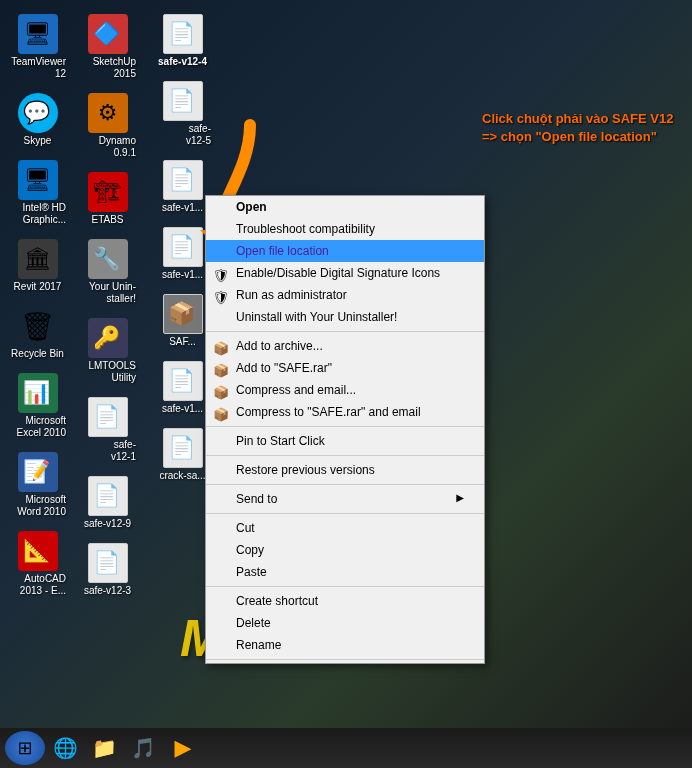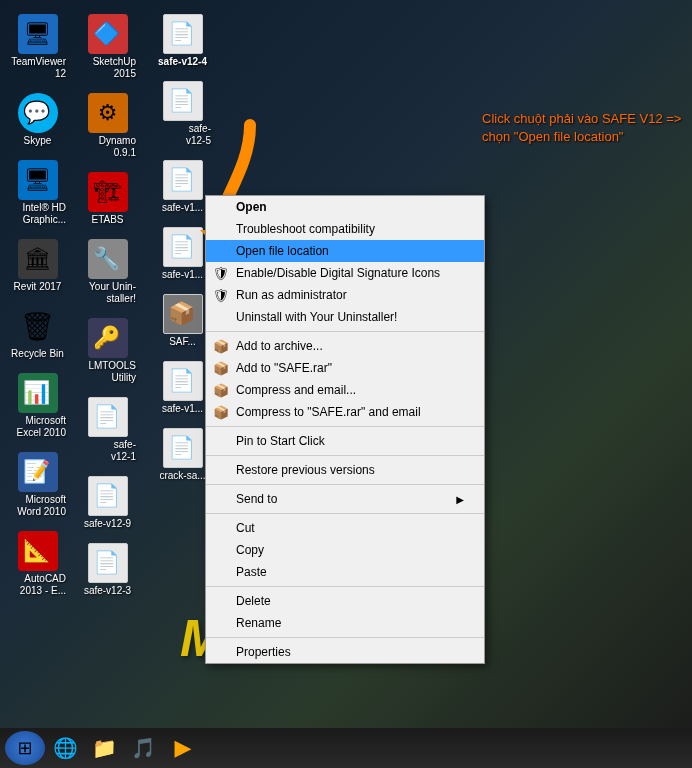--- a/index.html
+++ b/index.html
@@ -63,21 +63,21 @@
     }
 
     
     .instruction-text {
       position: absolute;
       top: 110px;
       right: 10px;
       width: 200px;
       color: #ff6600;
       font-size: 13px;
-      font-weight: normal;
+      font-weight: bold;
       text-shadow: 1px 1px 2px black;
       line-height: 1.4;
       margin-left: 24px;
     }
 
     
     .arrow-container {
       position: absolute;
       top: 115px;
       left: 195px;
@@ -99,27 +99,27 @@
       font-size: 12px;
     }
 
     .menu-item {
       padding: 4px 20px 4px 30px;
       cursor: pointer;
       color: #000;
       white-space: nowrap;
       position: relative;
       display: flex;
-      align-items: center;
+      align-items: flex-start;
       justify-content: space-between;
     }
 
     .menu-item.highlighted {
       background: #3399ff;
-      color: #000000;
+      color: #4c1d95;
     }
 
     .menu-item.bold {
       font-weight: bold;
     }
 
     .menu-separator {
       height: 1px;
       background: #ccc;
       margin: 3px 0;
@@ -378,29 +378,29 @@
       <span>Cut</span>
     </div>
     <div class="menu-item">
       <span>Copy</span>
     </div>
     <div class="menu-item">
       <span>Paste</span>
     </div>
     <div class="menu-separator"></div>
     <div class="menu-item">
+      <span>Create shortcut</span>
+    </div>
+    <div class="menu-item">
       <span>Delete</span>
     </div>
     <div class="menu-item">
       <span>Rename</span>
     </div>
     <div class="menu-separator"></div>
-    <div class="menu-item">
-      <span>Properties</span>
-    </div>
   </div>
 
   <div class="watermark">
     <span>MYLEARN</span>
   </div>
 
   <div class="taskbar">
     <div class="start-button">
       <span style="font-size:18px;">⊞</span>
     </div>

